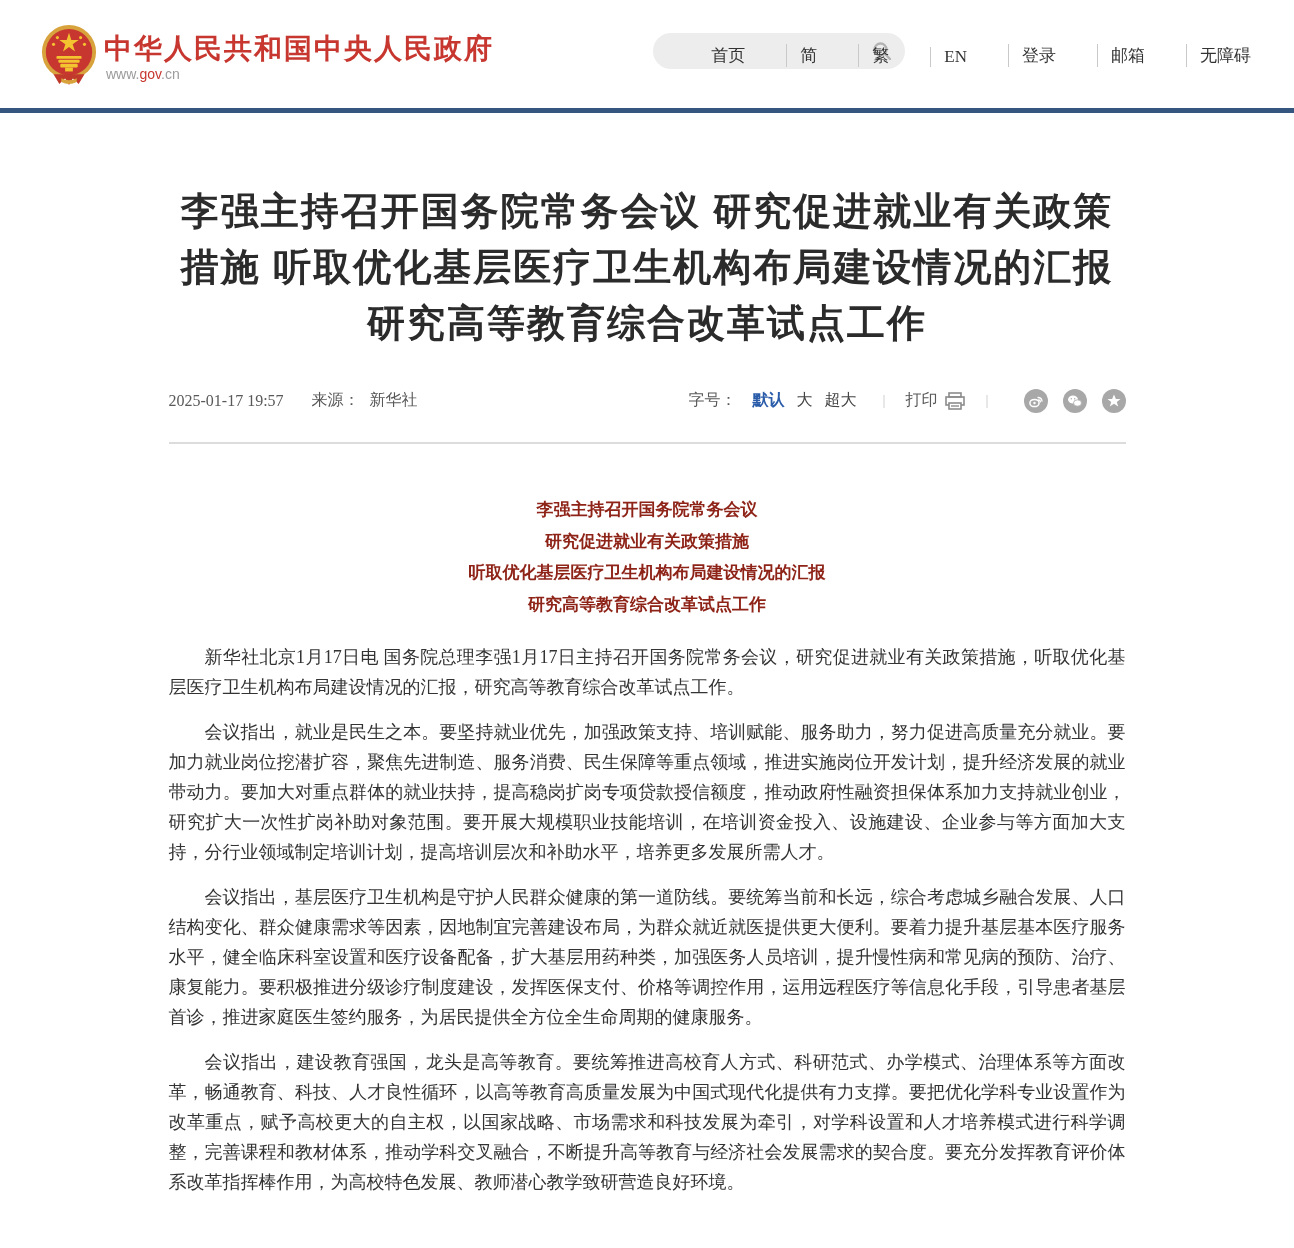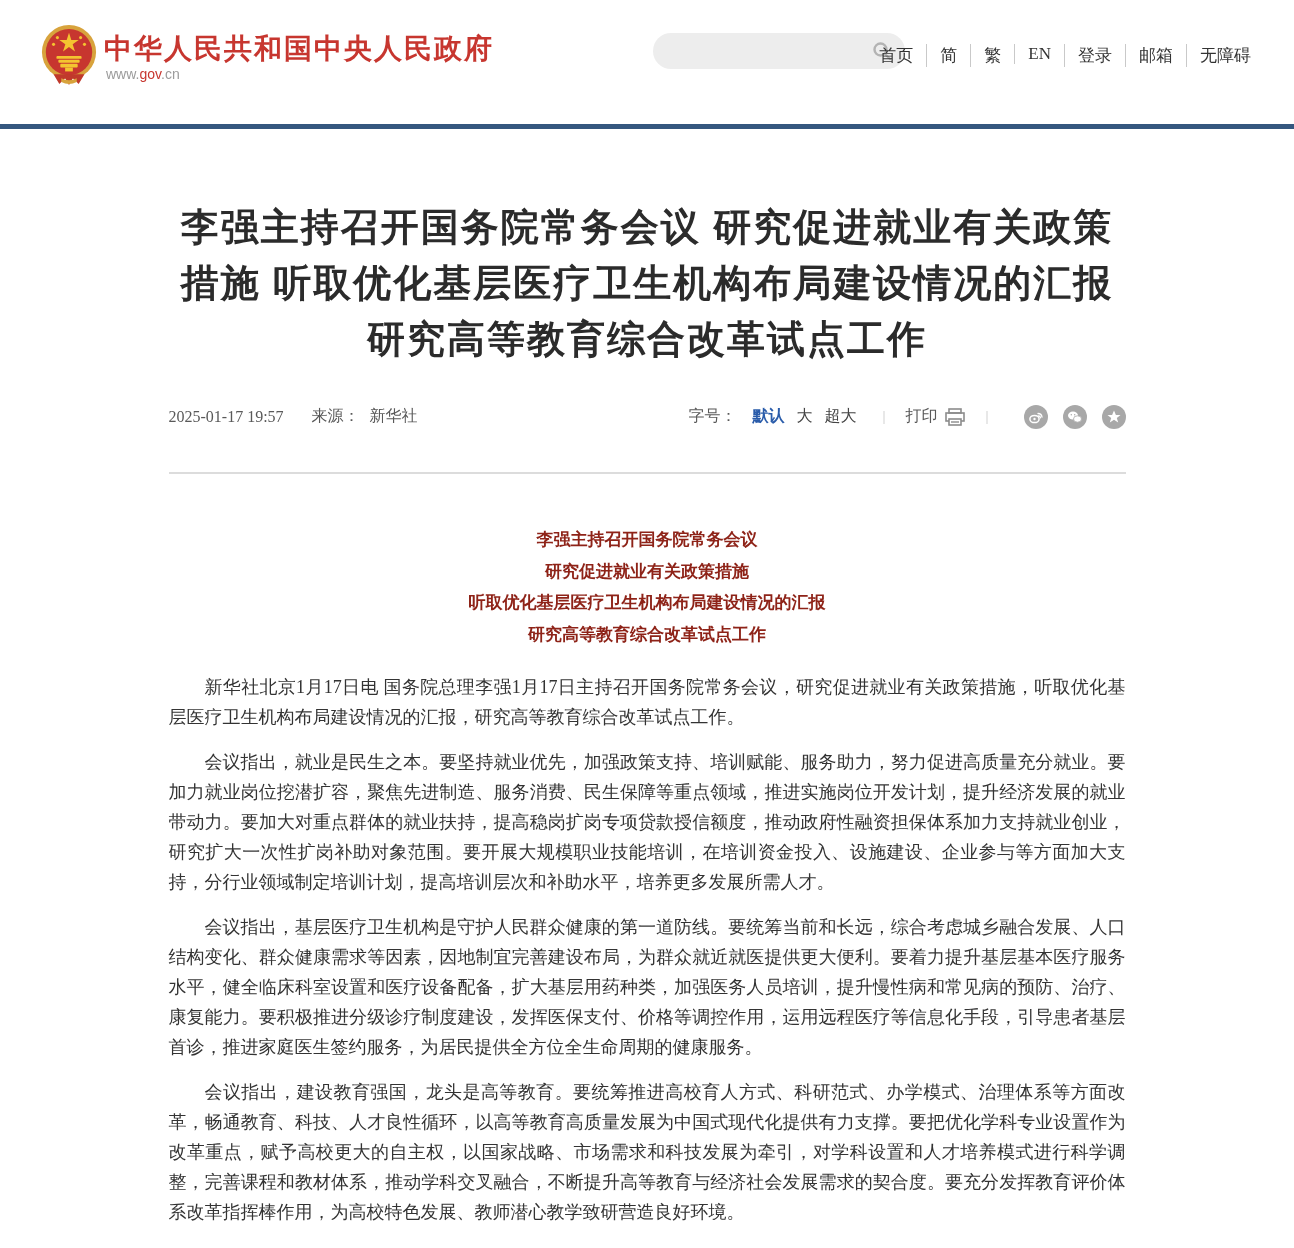--- a/index.html
+++ b/index.html
@@ -2,56 +2,57 @@
 <html><head>
 <meta charset="utf-8">
 <style>
   html,body{margin:0;padding:0;}
   body{
     width:1294px;height:1248px;background:#ffffff;overflow:hidden;
     font-family:"Liberation Serif", serif;color:#333;
     position:relative;
   }
   
-  .header{position:relative;height:124px;background:#fff;}
+  .header{position:relative;height:108px;background:#fff;}
   .emblem{position:absolute;left:40px;top:24px;width:58px;height:62px;cursor:pointer;}
   .site-name{
     position:absolute;left:104px;top:30px;
     font-family:"Liberation Sans", sans-serif;font-weight:bold;
     font-size:28px;letter-spacing:2px;color:#c7362f;white-space:nowrap;
   }
   .site-url{
     position:absolute;left:106px;top:66px;
     font-family:"Liberation Sans", sans-serif;font-size:14px;color:#9b9b9b;
   }
   .site-url .gov{color:#c7362f;}
   .search-box{
     position:absolute;left:653px;top:33px;width:252px;height:36px;
     background:#ededed;border:none;border-radius:18px;outline:none;
     padding:0 40px 0 18px;font-size:15px;box-sizing:border-box;color:#555;
   }
   .search-icon{position:absolute;left:872px;top:41px;width:20px;height:20px;z-index:1;}
   .topnav{
-    position:absolute;right:30px;top:44px;display:flex;align-items:flex-start;z-index:2;
+    position:absolute;right:30px;top:44px;display:flex;align-items:flex-end;z-index:2;
     font-size:17px;
+    gap:28px;
   }
   .topnav a{color:#333;text-decoration:none;padding:0 13px;white-space:nowrap;cursor:pointer;}
   .topnav a + a::before{content:"";}
   .topnav a + a{border-left:1px solid #c9c9c9;}
   .navybar{height:5px;background:#35577f;}
   
   .content{width:957px;margin:0 auto;}
   .article-title{
     margin:70px 0 0 0;text-align:center;
     font-family:"Liberation Sans", sans-serif;font-weight:700;
     font-size:38px;line-height:56px;color:#2b2b2b;letter-spacing:2px;
   }
   .meta-row{
     display:flex;justify-content:space-between;align-items:center;
-    margin-top:22px;padding-bottom:28px;border-bottom:2px solid #dcdcdc;
+    margin-top:22px;padding-bottom:14px;border-bottom:2px solid #dcdcdc;
     font-size:16px;color:#595959;
   }
   .meta-left{display:flex;align-items:center;}
   .meta-date{margin-right:28px;}
   .meta-source-label{margin-right:10px;}
   .meta-right{display:flex;align-items:center;}
   .fs-label{margin-right:10px;}
   .fs-opt{cursor:pointer;color:#444;margin:17px 6px;text-decoration:none;}
   .fs-default{color:#2a5caa;font-weight:bold;}
   .sep{color:#c9c9c9;margin:0 20px;font-size:15px;}

